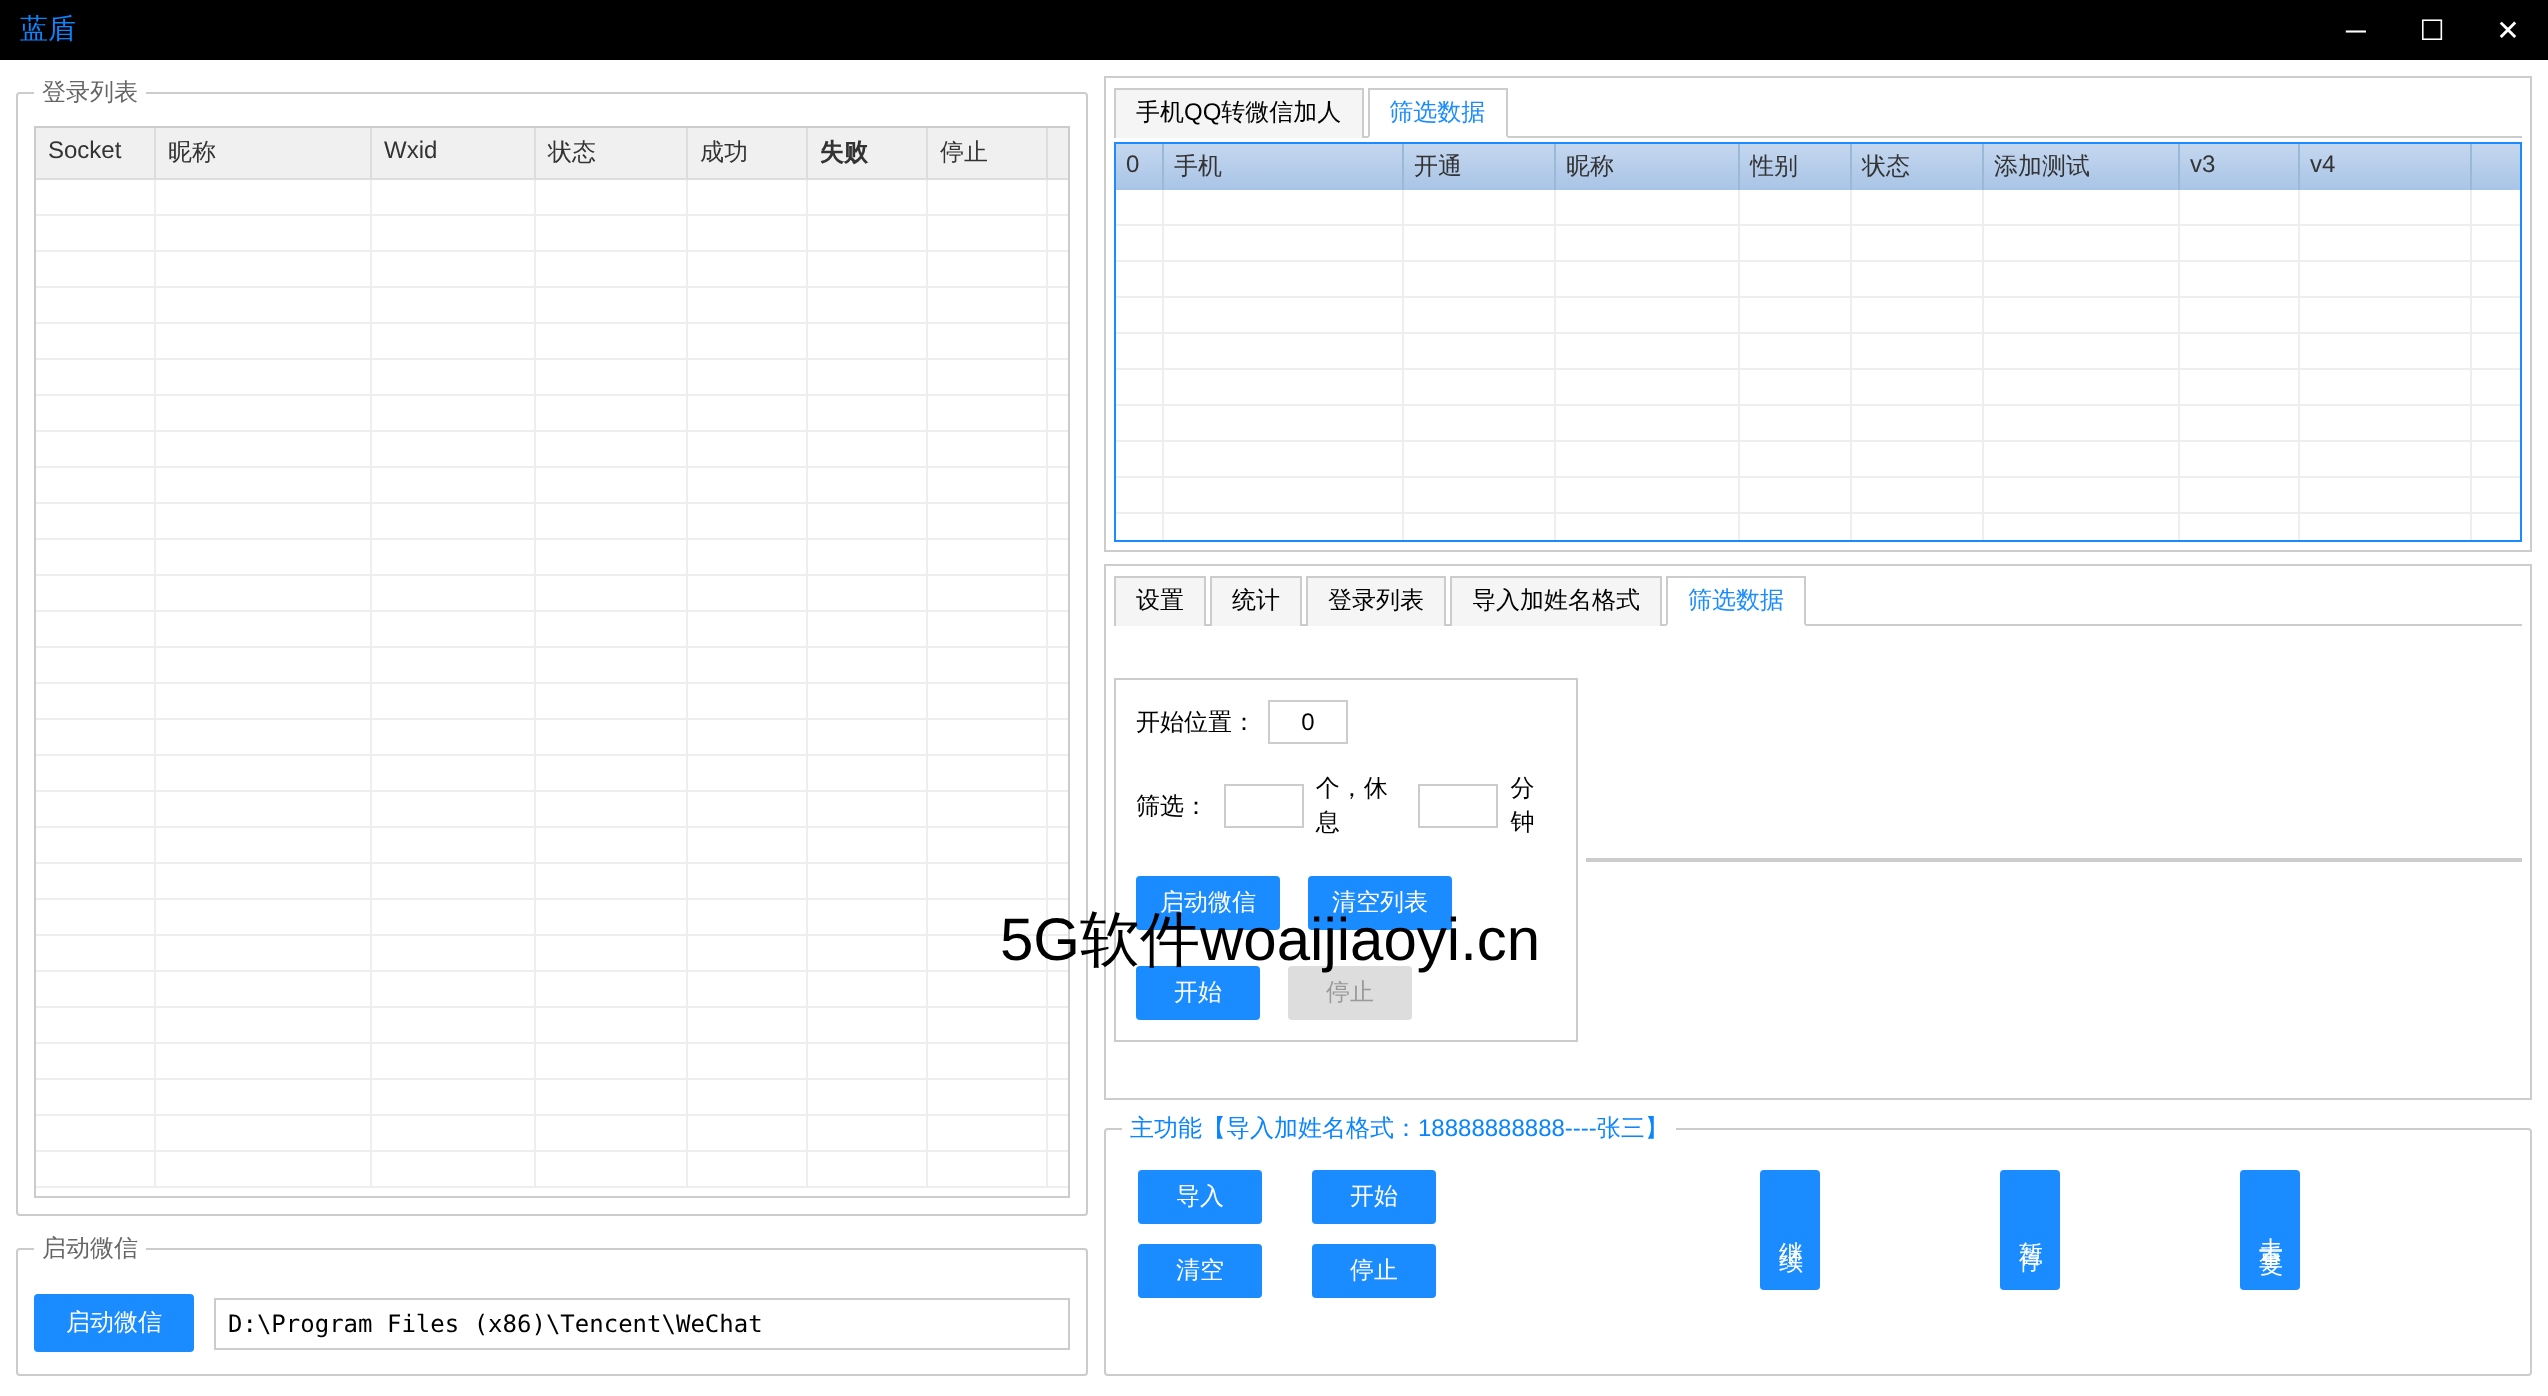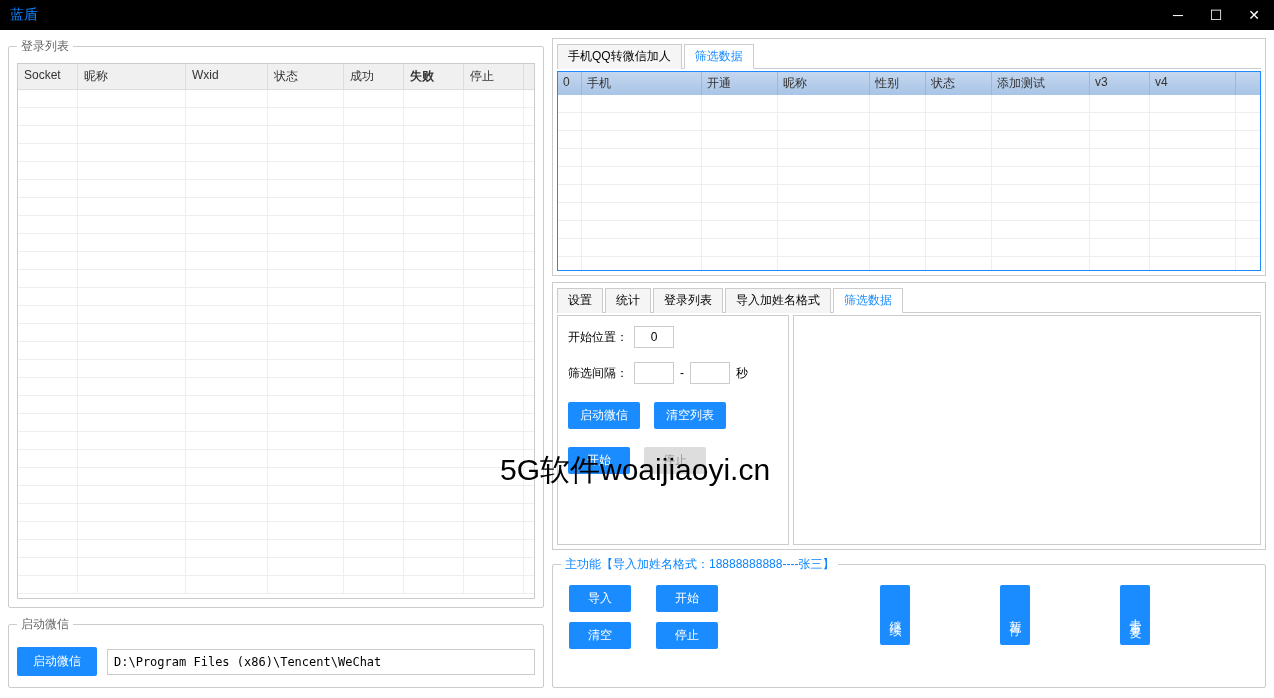--- a/index.html
+++ b/index.html
@@ -39,21 +39,21 @@
 .tab.active { background: #fff; color: #1a8cff; border-bottom: 1px solid #fff; }
 
 .upper-panel { border: 1px solid #ccc; padding: 4px; height: 238px; display: flex; flex-direction: column; }
 .upper-panel .table-wrap2 { border: 1px solid #1a8cff; flex: 1; margin-top: 2px; overflow: hidden; }
 .table-header2 { display: flex; background: linear-gradient(#c5d7ef, #a8c4e6); }
 .table-header2 .th { padding: 3px 5px; border-right: 1px solid #9cb8d9; font-size: 12px; color: #333; }
 .table-body2 .row { display: flex; border-bottom: 1px solid #eee; height: 18px; }
 .table-body2 .row .td { border-right: 1px solid #eee; }
 
 .mid-panel { border: 1px solid #ccc; padding: 4px; height: 268px; display: flex; flex-direction: column; }
-.mid-content { display: flex; flex: 1; margin-top: 2px; gap: 4px; }
+.mid-content { display: flex; flex: 1; margin-top: 2px; gap: 4px; align-items: center; }
 .mid-left { width: 232px; border: 1px solid #ccc; padding: 10px; display: flex; flex-direction: column; gap: 14px; }
 .mid-right { flex: 1; border: 1px solid #ccc; }
 .form-row { display: flex; align-items: center; gap: 6px; font-size: 12px; }
 .form-row label { width: 60px; }
 .form-row input { border: 1px solid #ccc; padding: 2px 4px; width: 40px; text-align: center; font-size: 12px; height: 22px; }
 .btn-row { display: flex; gap: 14px; margin-top: 4px; }
 
 .bottom-panel { flex: 1; }
 .bottom-content { display: flex; align-items: flex-start; gap: 12px; padding: 4px 8px; }
 .btn-grid { display: grid; grid-template-columns: repeat(2, 62px); gap: 10px 25px; }
@@ -493,25 +493,25 @@
           <div class="tab">导入加姓名格式</div>
           <div class="tab active">筛选数据</div>
         </div>
       <div class="mid-content">
         <div class="mid-left">
           <div class="form-row">
             <label>开始位置：</label>
             <input value="0" style="">
           </div>
           <div class="form-row">
-            <label>筛选间隔：</label>
+            <label style="width:40px">筛选：</label>
             <input value="" style="">
-            <span>-</span>
+            <span>个，休息</span>
             <input value="" style="">
-            <span>秒</span>
+            <span>分钟</span>
           </div>
           <div class="btn-row">
             <button class="btn small">启动微信</button>
             <button class="btn small">清空列表</button>
           </div>
           <div class="btn-row">
             <button class="btn small">开始</button>
             <button class="btn small" disabled="">停止</button>
           </div>
         </div>

